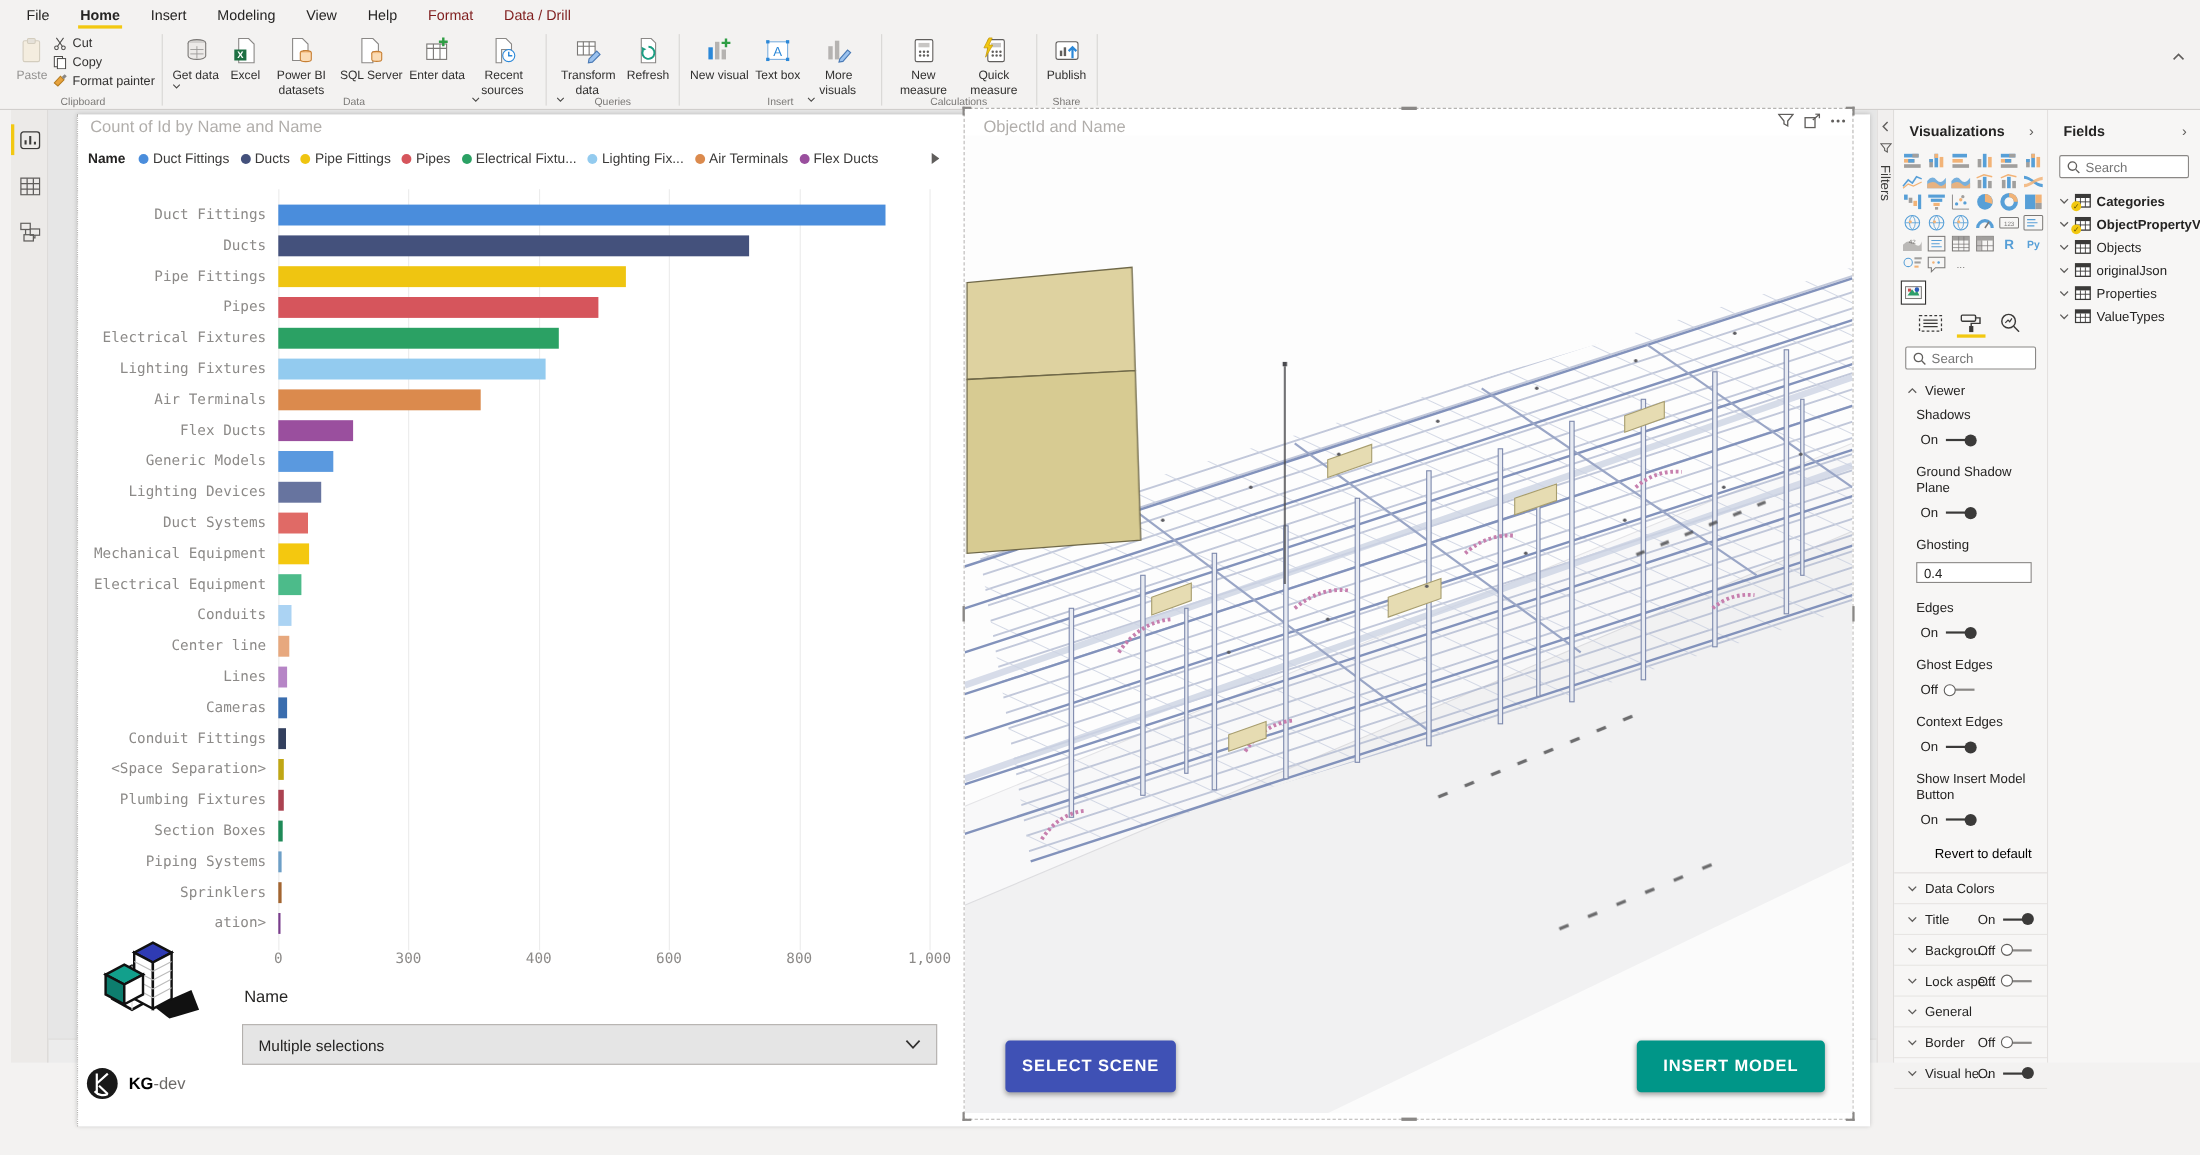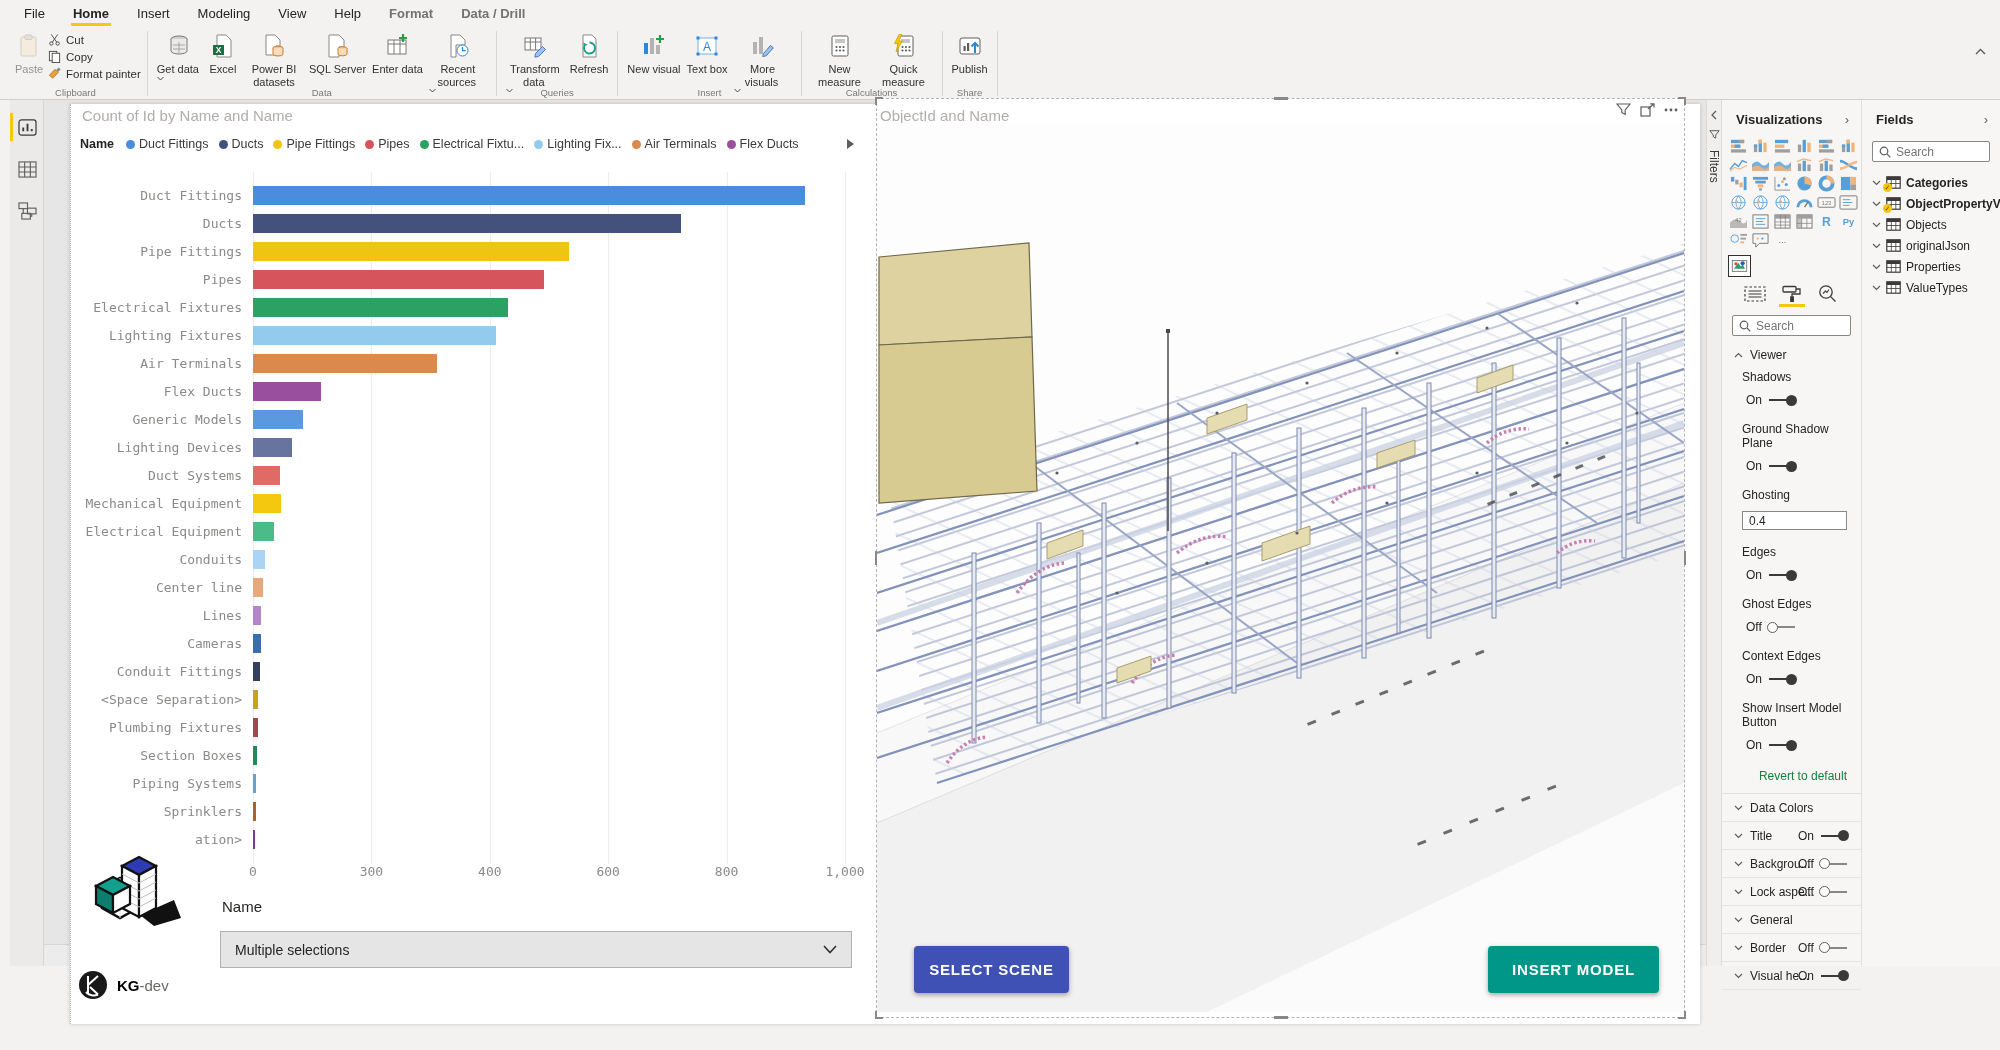--- a/index.html
+++ b/index.html
@@ -6,21 +6,21 @@
   html,body { width:2000px; height:1050px; overflow:hidden;
     font-family:"Liberation Sans", sans-serif; background:#f3f2f1; color:#252423; }
   svg { display:block; }
 
   
   .ribbon { height:100px; background:#f3f2f1; border-bottom:1px solid #d1cfcd; position:relative; }
   .rtabs { display:flex; align-items:flex-end; height:28px; padding-left:10px; gap:0; }
   .rtab { font-size:13px; padding:5px 14px 7px; color:#252423; cursor:pointer; position:relative; }
   .rtab.active { font-weight:bold; }
   .rtab.active::after { content:""; position:absolute; left:12px; right:12px; bottom:2px; height:3px; background:#f2c811; }
-  .rtab.contextual { color:#737373;font-weight:bold; }
+  .rtab.contextual { color:#7f1d1d; }
   .rbody { display:flex; align-items:stretch; height:71px; padding-left:4px; }
   .rgroup { position:relative; display:flex; align-items:flex-start; padding:2px 6px 13px; }
   .rcap { position:absolute; bottom:1px; left:0; right:0; text-align:center; font-size:9.5px; color:#7a7876; }
   .rsep { width:1px; background:#d8d6d4; margin:3px 0 3px; }
   .rbig { display:flex; flex-direction:column; align-items:center; min-width:38px; max-width:64px;
           padding:2px 3px; font-size:11px; text-align:center; line-height:1.15; color:#323130; cursor:pointer; }
   .rbig .ric { height:28px; display:flex; align-items:center; margin-bottom:3px; }
   .rbig.disabled { opacity:.5; }
   .rsmallcol { display:flex; flex-direction:column; justify-content:flex-start; gap:4px; padding-top:3px; }
   .rsmall { display:flex; align-items:center; gap:5px; font-size:11.5px; color:#323130; cursor:pointer; }
@@ -67,21 +67,21 @@
                 border:1px solid #b3b0ad; display:flex; align-items:center; padding:0 14px; cursor:pointer; }
   .slicer-value { font-size:14px; color:#252423; flex:1; }
   .brand { position:absolute; left:8px; top:866px; display:flex; align-items:center; gap:9px; }
   .brand-text { font-size:15px; }
   .brand-text b { color:#000; }
   .brand-rest { color:#6b6967; }
 
   
   .visual-right { position:absolute; left:806px; top:-6px; width:809px; height:920px;
                   border:1px dashed #b5b3b1; background:#fff; }
-  .visual-right .v-title { left:3px; top:8px; }
+  .visual-right .v-title { left:17px; top:8px; }
   .v-toolbar { position:absolute; right:6px; top:4px; display:flex; gap:9px; align-items:center; color:#605e5c; z-index:5; }
   .v-toolbar .tb { cursor:pointer; }
   .h-corner { position:absolute; width:8px; height:8px; }
   .h-c-tl { left:-2px; top:-2px; border-left:2px solid #8a8886; border-top:2px solid #8a8886; }
   .h-c-tr { right:-2px; top:-2px; border-right:2px solid #8a8886; border-top:2px solid #8a8886; }
   .h-c-bl { left:-2px; bottom:-2px; border-left:2px solid #8a8886; border-bottom:2px solid #8a8886; }
   .h-c-br { right:-2px; bottom:-2px; border-right:2px solid #8a8886; border-bottom:2px solid #8a8886; }
   .h-mid { position:absolute; background:#8a8886; }
   .h-m-t { left:50%; top:-2px; width:14px; height:3px; margin-left:-7px; }
   .h-m-b { left:50%; bottom:-2px; width:14px; height:3px; margin-left:-7px; }
@@ -129,21 +129,21 @@
   .vset-label { color:#252423; margin-bottom:9px; }
   .tg { display:inline-flex; align-items:center; gap:7px; margin-left:4px; }
   .tg-track { position:relative; width:26px; height:2px; }
   .tg.on .tg-track { background:#3b3a39; }
   .tg.off .tg-track { background:#8a8886; }
   .tg-knob { position:absolute; top:-4.5px; width:11px; height:11px; border-radius:50%; }
   .tg.on .tg-knob { right:-2px; background:#3b3a39; }
   .tg.off .tg-knob { left:-2px; background:#fff; border:1.5px solid #605e5c; }
   .vset input.num { width:105px; height:19px; border:1px solid #8a8886; background:#fff; font-size:12px;
                     padding:0 6px; font-family:"Liberation Sans",sans-serif; color:#252423; }
-  .revert { text-align:right; padding:2px 14px 10px 0; color:#15803d; cursor:pointer; }
+  .revert { text-align:right; padding:2px 14px 10px 0; color:#000000; cursor:pointer; }
   #format-sections { border-top:1px solid #e1dfdd; }
   .fsec { display:flex; align-items:center; height:28px; border-bottom:1px solid #e7e5e3; padding-left:12px; position:relative; }
   .fsec-label { margin-left:7px; color:#252423; white-space:nowrap; }
   .fsec .tg { position:absolute; left:72px; }
 
   #fields-tables { padding:10px 0 0 6px; }
   .frow { display:flex; align-items:center; height:21px; gap:5px; cursor:pointer; }
   .frow .fname { color:#252423; white-space:nowrap; overflow:hidden; }
   .frow.used .fname { font-weight:bold; }
   .ticon { position:relative; }

